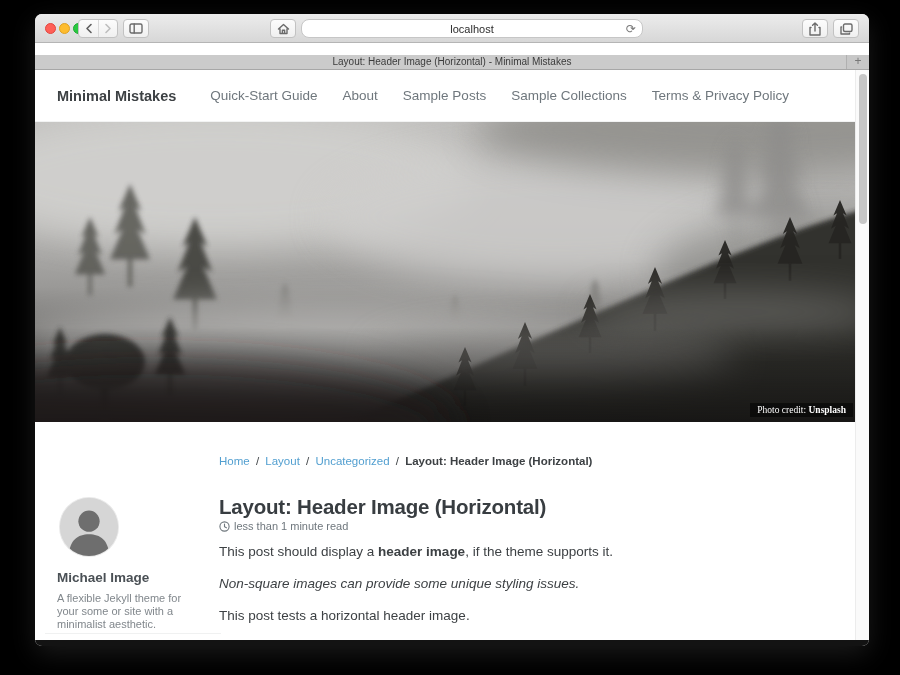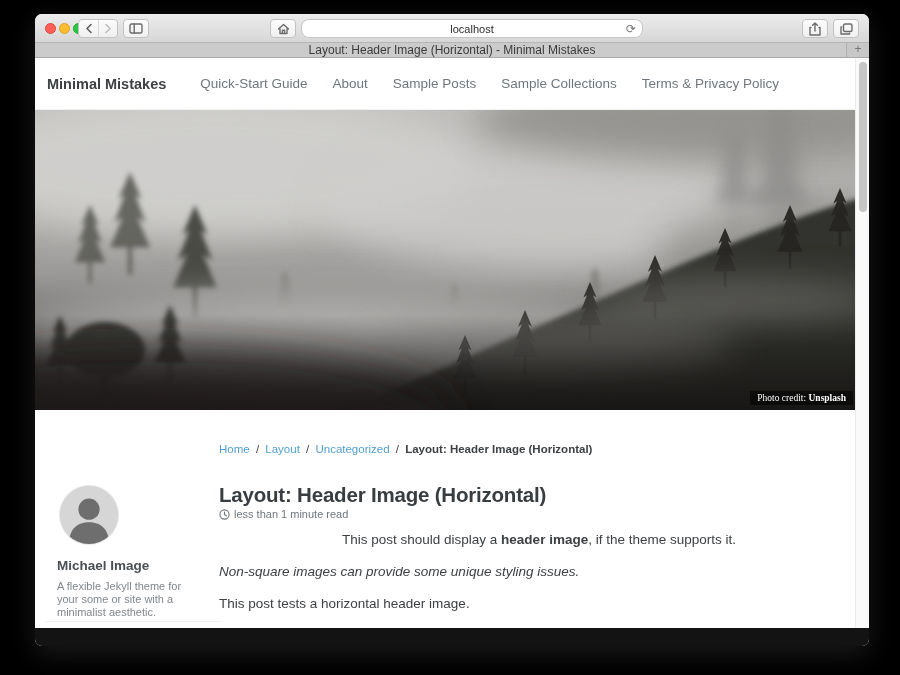--- a/index.html
+++ b/index.html
@@ -29,38 +29,38 @@
   .btn-home { left:235px; width:26px; }
   .urlbar { position:absolute; left:266px; top:5px; width:342px; height:19px;
             background:#fff; border:1px solid #c6c6c6; border-radius:8px;
             display:flex; align-items:center; justify-content:center;
             font-size:11px; color:#2d2d2d; }
   .reload { position:absolute; right:6px; top:1px; font-size:12px; color:#7a7a7a; line-height:16px; }
   .btn-share { left:767px; width:26px; }
   .btn-tabs { left:798px; width:26px; }
 
   .tabbar { position:relative; height:15px; background:#cbcbcb; border-bottom:1px solid #a7a7a7; }
-  .tab-title { height:14px; line-height:14px; text-align:center; font-size:12px; color:#3b3b3b; }
+  .tab-title { height:14px; line-height:14px; text-align:center; font-size:10px; color:#3b3b3b;margin-top:12px; }
   .newtab { position:absolute; right:0; top:0; width:23px; height:14px; border-left:1px solid #b0b0b0;
             background:#c7c7c7; color:#777; font-size:12px; line-height:13px; text-align:center; }
 
   .viewport { position:relative; width:834px; height:570px; background:#fff; overflow:hidden; }
   .window-bottom { height:18px; background:#131313; }
 
   
   .scrollbar { position:absolute; right:0; top:0; width:14px; height:570px;
                background:#fafafa; border-left:1px solid #ececec; }
   .scroll-thumb { position:absolute; left:2.5px; top:4px; width:8px; height:150px;
                   border-radius:4px; background:#c6c6c6; }
 
   
   .page { position:absolute; left:0; top:0; width:820px; height:570px; background:#fff; }
 
   .masthead { position:absolute; left:0; top:0; width:820px; height:52px;
-              display:flex; align-items:center; padding:0 12px; border-bottom:1px solid #f2f3f3; background:#fff; }
+              display:flex; align-items:center; padding:0 22px; border-bottom:1px solid #f2f3f3; background:#fff; }
   .brand { font-size:14.5px; font-weight:700; color:#3d4144; }
   .navlinks { display:flex; gap:25px; margin-left:34px; }
   .navlinks span { font-size:13.5px; color:#6f777d; }
 
   .hero { position:absolute; left:0; top:52px; width:820px; height:300px; background:#9a9998; overflow:hidden; }
   .hero svg { display:block; width:820px; height:300px; }
   .credit { position:absolute; right:2px; bottom:5px; background:rgba(0,0,0,.52);
             color:#fff; font-family:"Liberation Serif","DejaVu Serif",serif;
             font-size:9.5px; padding:2px 7px; }
   .credit b { font-weight:700; }
@@ -69,21 +69,21 @@
   .breadcrumb .lnk { color:#529fd0; }
   .breadcrumb .sep { color:#3d4144; padding:0 3px; }
   .breadcrumb .cur { font-weight:700; color:#3d4144; }
 
   .post-title { position:absolute; left:184px; top:424px; font-size:20.5px; line-height:25px;
                 font-weight:700; color:#383d41; letter-spacing:-0.2px; }
   .post-meta { position:absolute; left:184px; top:450px; display:flex; align-items:center; gap:4px;
                font-size:11px; color:#6f777d; }
   .para { position:absolute; left:184px; width:640px; font-size:13.5px; line-height:17px; color:#3d4144; }
   .para b { font-weight:700; }
-  .p1 { top:473px;text-align:center; } .p2 { top:505px;font-style:italic; } .p3 { top:537px; }
+  .p1 { top:473px; } .p2 { top:505px;font-style:italic; } .p3 { top:537px; }
 
   
   .avatar { position:absolute; left:25px; top:428px; width:58px; height:58px; border-radius:50%;
             overflow:hidden; background:#d6d6d6; box-shadow:0 0 0 1px #e9e9e9; }
   .author-name { position:absolute; left:22px; top:500px; font-size:13.5px; font-weight:700; color:#4a5055; }
   .author-bio { position:absolute; left:22px; top:522px; font-size:11px; line-height:13px; color:#81878c; }
   .sidebar-divider { position:absolute; left:10px; top:563px; width:176px; height:1px; background:#f0f1f1; }
 
   .icon-stroke { stroke:#6b6b6b; stroke-width:1.4; fill:none; stroke-linecap:round; stroke-linejoin:round; }
 </style>

